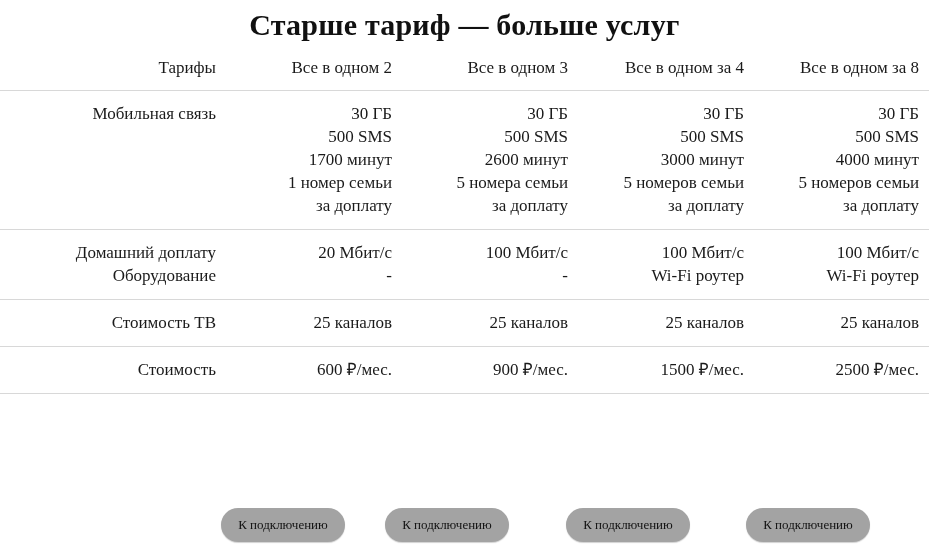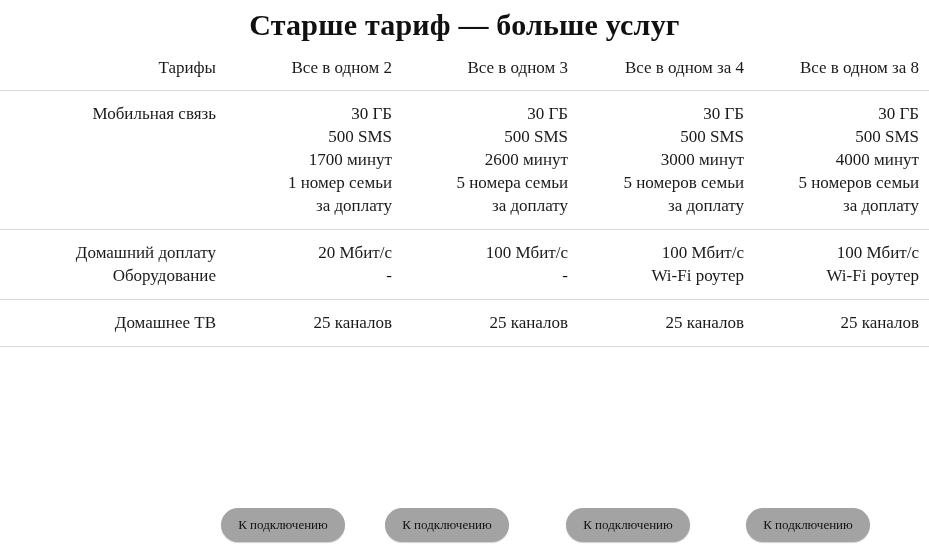--- a/index.html
+++ b/index.html
@@ -176,37 +176,54 @@
           <span class="cell-line">Wi-Fi роутер</span>
         </td>
         <td>
           <span class="cell-line">100 Мбит/с</span>
           <span class="cell-line">Wi-Fi роутер</span>
         </td>
       </tr>
 
       <tr class="row">
         <td class="label-cell">
-          <span class="cell-line">Домашнее ТВ</span>
-        </td>
-        <td>
-          <span class="cell-line">25 каналов</span>
-        </td>
-        <td>
-          <span class="cell-line">25 каналов</span>
-        </td>
-        <td>
-          <span class="cell-line">25 каналов</span>
-        </td>
-        <td>
-          <span class="cell-line">25 каналов</span>
-        </td>
-      </tr>
-
-
+          <span class="cell-line">Стоимость ТВ</span>
+        </td>
+        <td>
+          <span class="cell-line">25 каналов</span>
+        </td>
+        <td>
+          <span class="cell-line">25 каналов</span>
+        </td>
+        <td>
+          <span class="cell-line">25 каналов</span>
+        </td>
+        <td>
+          <span class="cell-line">25 каналов</span>
+        </td>
+      </tr>
+
+
+      <tr class="row">
+        <td class="label-cell">
+          <span class="cell-line">Стоимость</span>
+        </td>
+        <td>
+          <span class="cell-line">600 ₽/мес.</span>
+        </td>
+        <td>
+          <span class="cell-line">900 ₽/мес.</span>
+        </td>
+        <td>
+          <span class="cell-line">1500 ₽/мес.</span>
+        </td>
+        <td>
+          <span class="cell-line">2500 ₽/мес.</span>
+        </td>
+      </tr>
     </tbody>
   </table>
 
   <div class="buttons-row">
     <button class="cta b1">К подключению</button>
     <button class="cta b2">К подключению</button>
     <button class="cta b3">К подключению</button>
     <button class="cta b4">К подключению</button>
   </div>
 

